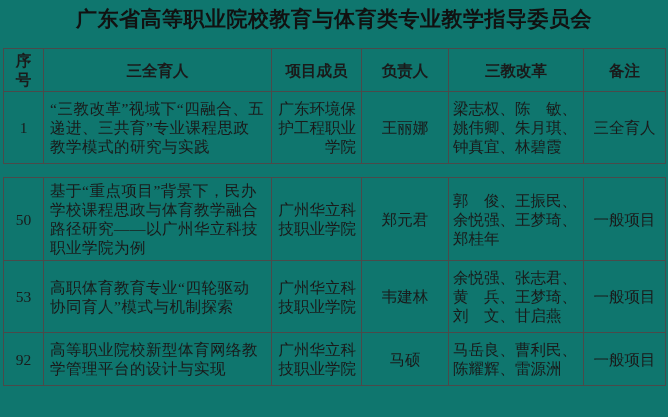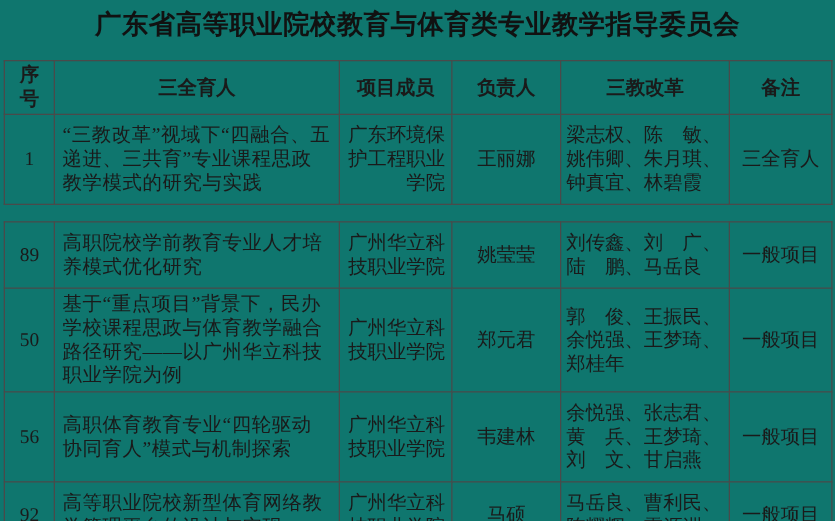--- a/index.html
+++ b/index.html
@@ -94,38 +94,30 @@
   <table class="doc-table t2">
     <colgroup>
       <col style="width:40px">
         <col style="width:228px">
         <col style="width:90px">
       <col style="width:87px">
         <col style="width:135px">
         <col style="width:82px">
     </colgroup>
     <tbody>
-        <tr class="h41">
-      <td class="c-center">89</td>
-      <td class="c-name">高职院校学前教育专业人才培养模式优化研究</td>
-      <td class="c-org">广州华立科技职业学院</td>
-      <td class="c-center">姚莹莹</td>
-      <td class="c-members">刘传鑫、刘　广、陆　鹏、马岳良</td>
-      <td class="c-center">一般项目</td>
-    </tr>
     <tr class="h83">
       <td class="c-center">50</td>
       <td class="c-name">基于“重点项目”背景下，民办学校课程思政与体育教学融合路径研究——以广州华立科技职业学院为例</td>
       <td class="c-org">广州华立科技职业学院</td>
       <td class="c-center">郑元君</td>
       <td class="c-members">郭　俊、王振民、余悦强、王梦琦、郑桂年</td>
       <td class="c-center">一般项目</td>
     </tr>
     <tr class="h58">
-      <td class="c-center">56</td>
+      <td class="c-center">53</td>
       <td class="c-name">高职体育教育专业“四轮驱动协同育人”模式与机制探索</td>
       <td class="c-org">广州华立科技职业学院</td>
       <td class="c-center">韦建林</td>
       <td class="c-members">余悦强、张志君、黄　兵、王梦琦、刘　文、甘启燕</td>
       <td class="c-center">一般项目</td>
     </tr>
     <tr class="h41">
       <td class="c-center">92</td>
       <td class="c-name">高等职业院校新型体育网络教学管理平台的设计与实现</td>
       <td class="c-org">广州华立科技职业学院</td>

